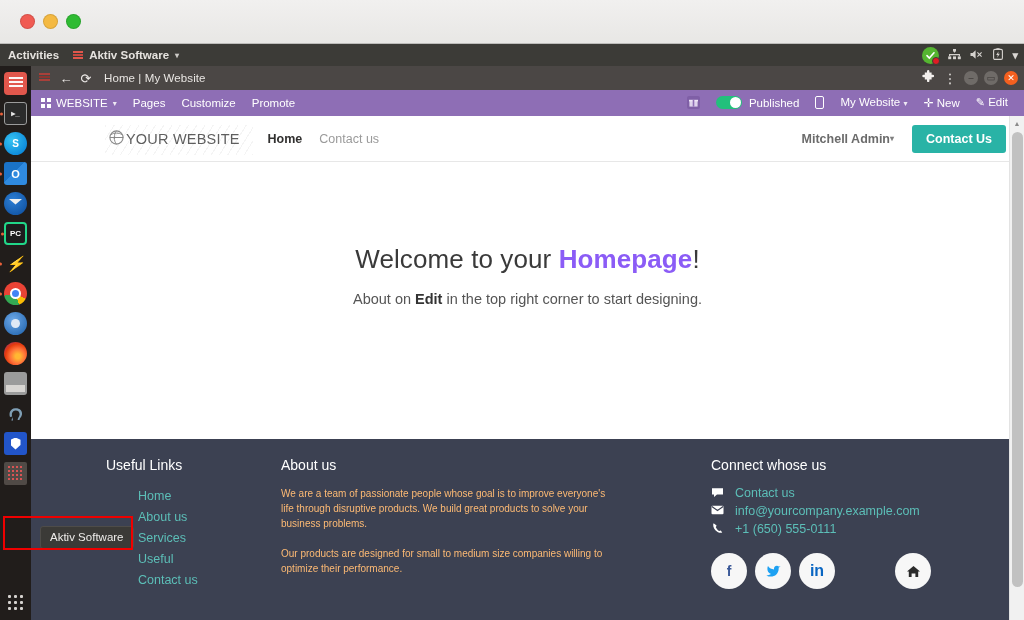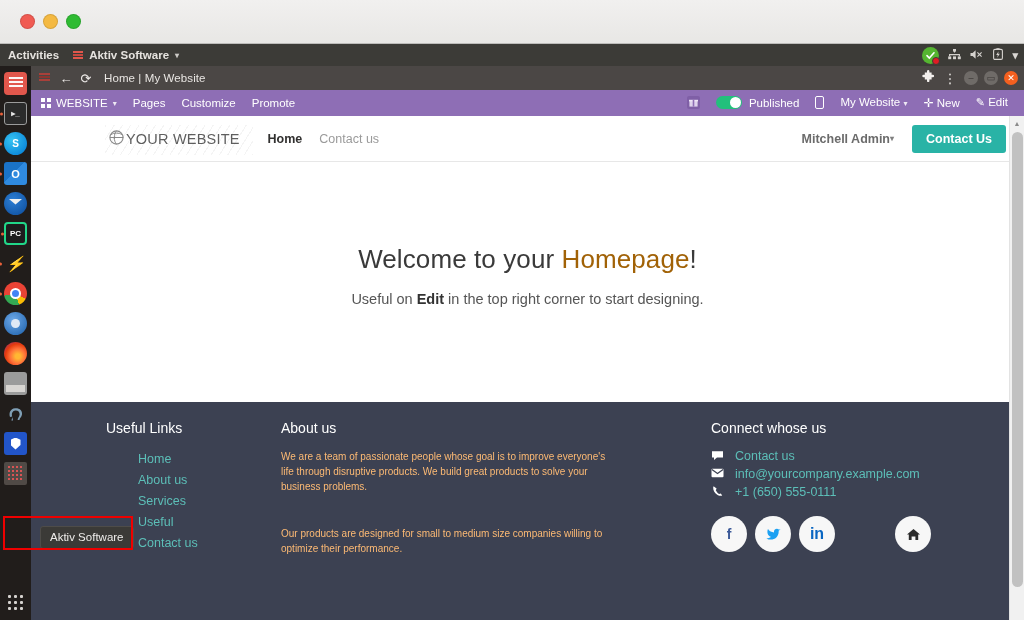--- a/index.html
+++ b/index.html
@@ -222,39 +222,39 @@
   .site-nav a.active { color: #31302f; font-weight: bold; }
   .site-header-right { margin-left: auto; display: flex; align-items: center; gap: 18px; }
   .user-menu { font-size: 12.5px; color: #6b6b6b; font-weight: bold; display: flex; align-items: center; }
   .btn-contact {
     background: #29b3a6; color: #fff; font-size: 12.5px; font-weight: bold;
     padding: 7px 14px; border-radius: 3px; border: none; cursor: pointer;
   }
 
   .hero { padding: 82px 0 0; text-align: center; }
   .hero h1 { font-size: 26px; font-weight: normal; color: #3a3a3a; letter-spacing: .1px; }
-  .hero h1 b { font-weight: normal; color: #a16207; }
+  .hero h1 b { font-weight: bold; color: #8b5cf6; }
   .hero p { margin-top: 16px; font-size: 14.5px; color: #555; }
   .hero p b { color: #333; }
 
   
   .site-footer {
-    position: absolute; left: 0; right: 0; bottom: 0; height: 218px;
+    position: absolute; left: 0; right: 0; bottom: 0; height: 181px;
     background: #3c4152; color: #e8eaf0; padding: 18px 0 16px 0;
   }
   .footer-cols { display: flex; padding-left: 75px; padding-right: 28px; }
   .fcol-links { width: 175px; }
   .fcol-about { width: 430px; }
   .fcol-connect { flex: 1; }
   .fcol h4 { font-size: 14px; font-weight: normal; color: #fff; margin-bottom: 13px; }
   .fcol-links ul { list-style: none; padding-left: 32px; }
   .fcol-links li { margin-bottom: 3px; }
   .fcol-links a { color: #5cbfb8; font-size: 12.5px; text-decoration: none; }
   .fcol-about p { font-size: 10px; line-height: 1.5; color: #fdba74; width: 335px; }
-  .fcol-about p + p { margin-top: 32px; }
+  .fcol-about p + p { margin-top: 15px; }
   .contact-list { list-style: none; }
   .contact-list li { display: flex; align-items: center; gap: 11px; margin-bottom: 4px; font-size: 12.5px; }
   .contact-list .ci { width: 13px; text-align: center; color: #fff; font-size: 11px; }
   .contact-list a { color: #5cbfb8; text-decoration: none; font-size: 12.5px; }
   .socials { display: flex; align-items: center; gap: 8px; margin-top: 17px; }
   .soc {
     width: 36px; height: 36px; border-radius: 50%; background: #f7f7f7;
     display: flex; align-items: center; justify-content: center;
     font-size: 14px; font-weight: bold;
   }
@@ -469,21 +469,21 @@
             <span class="user-menu">
               <span>Mitchell Admin</span>
               <span class="caret">▾</span>
             </span>
             <button class="btn-contact">Contact Us</button>
           </div>
         </div>
 
         <div class="hero">
           <h1><span>Welcome to your </span><b>Homepage</b><span>!</span></h1>
-          <p><span>Useful on </span><b>Edit</b><span> in the top right corner to start designing.</span></p>
+          <p><span>About on </span><b>Edit</b><span> in the top right corner to start designing.</span></p>
         </div>
 
         <footer class="site-footer">
           <div class="footer-cols">
 
             <div class="fcol fcol-links">
               <h4>Useful Links</h4>
               <ul>
                 <li><a href="#">Home</a></li>
                 <li><a href="#">About us</a></li>

